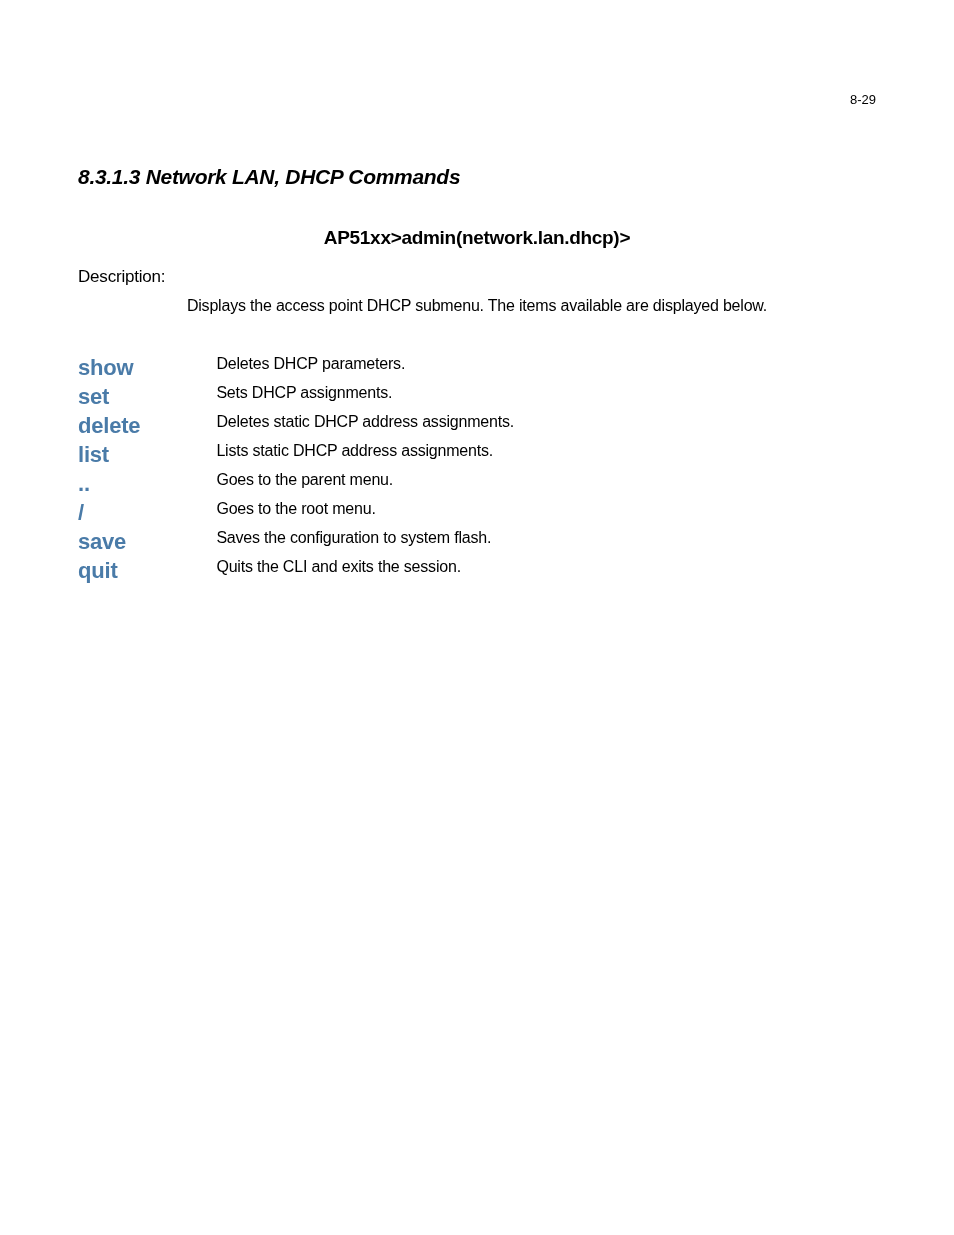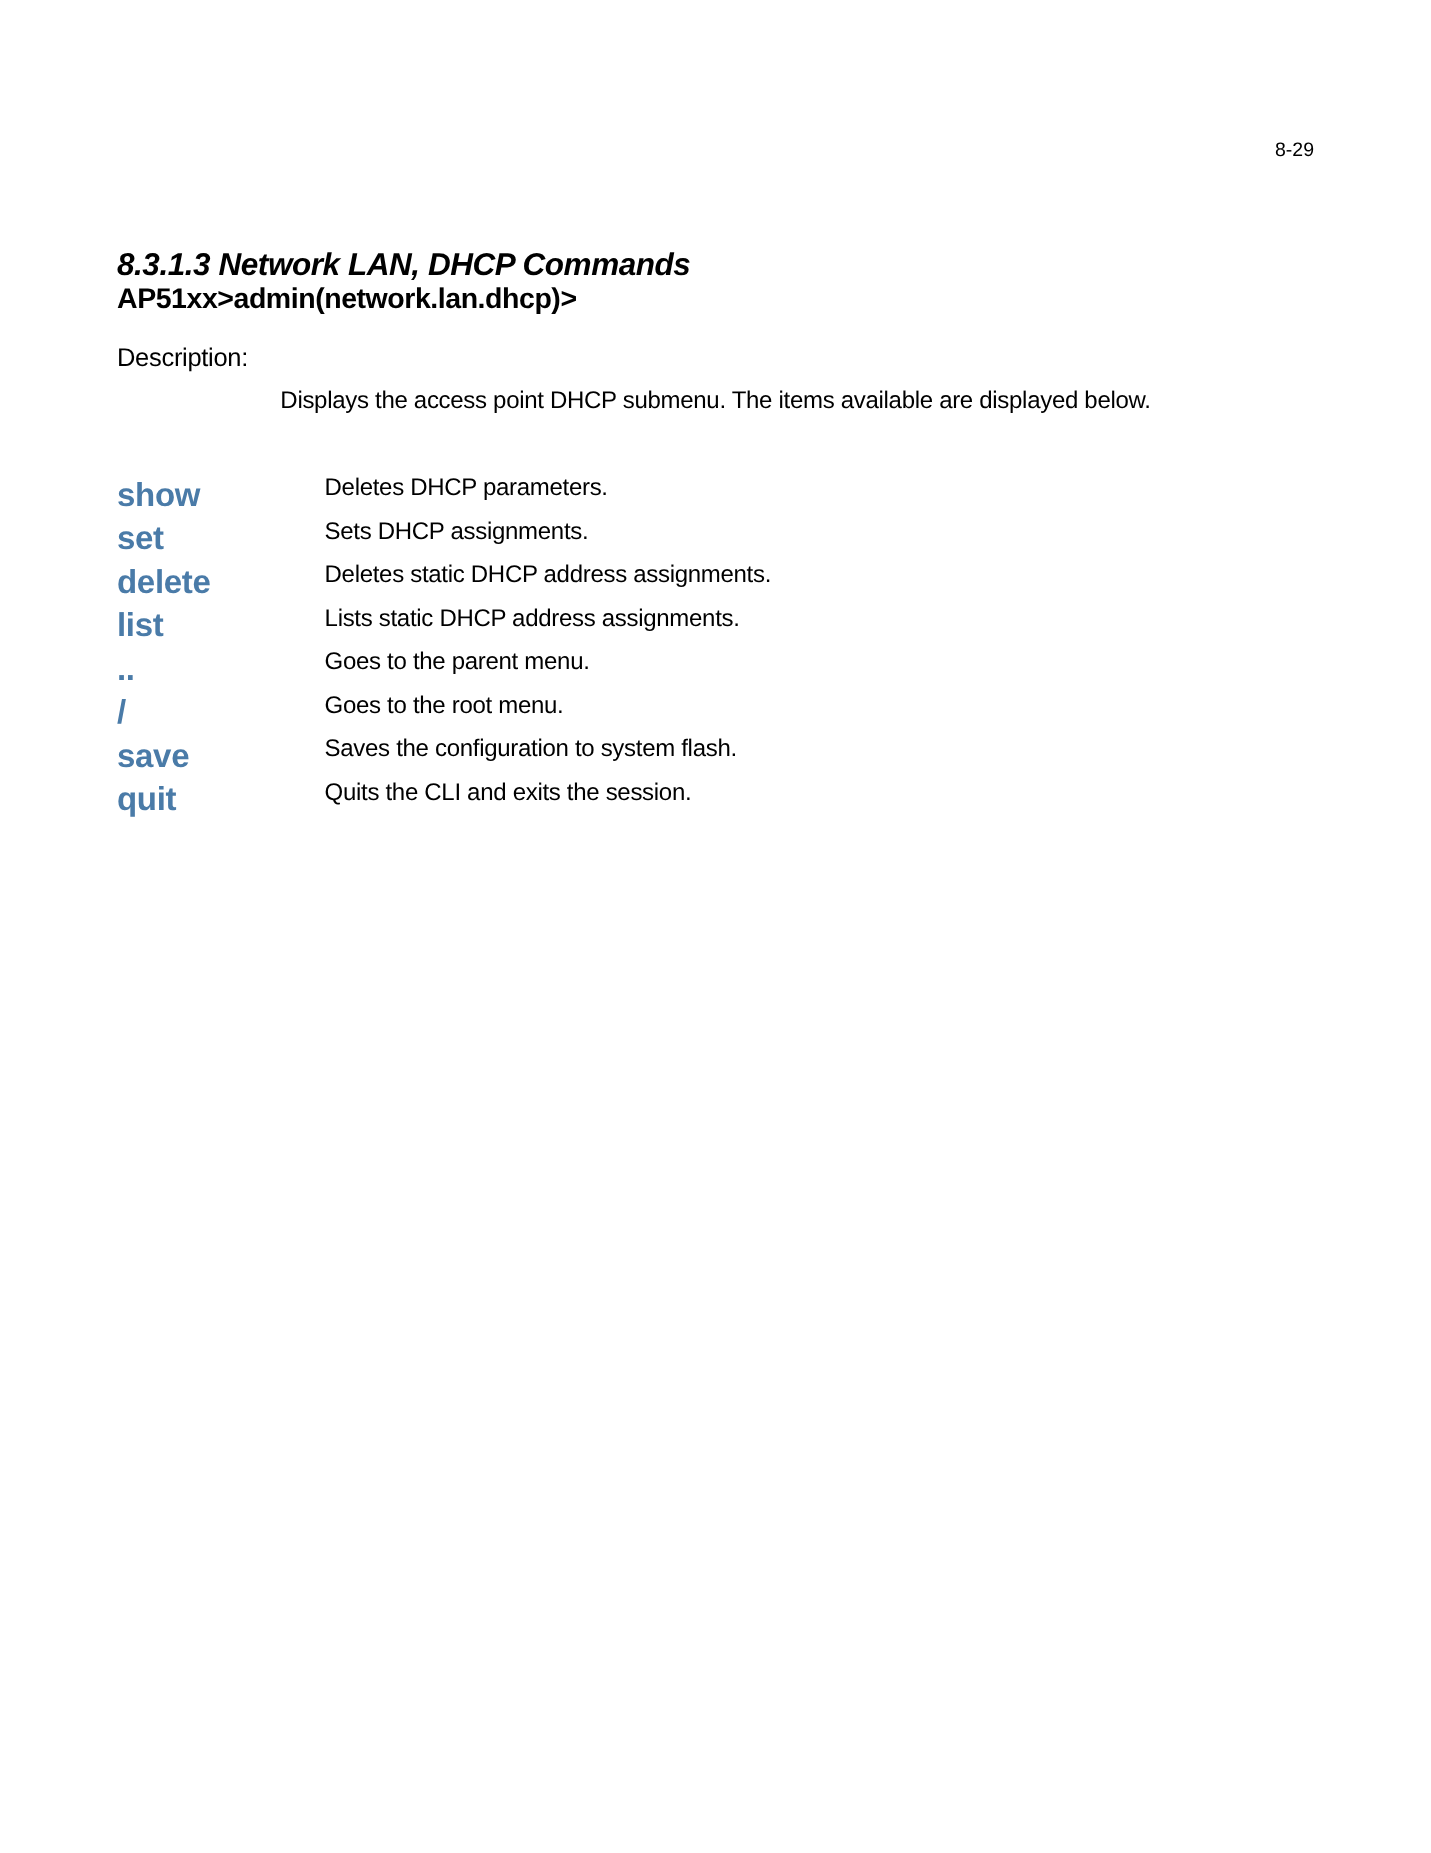--- a/index.html
+++ b/index.html
@@ -27,29 +27,31 @@
       top: 165px;
       left: 78px;
       right: 78px;
     }
     .section-heading {
       font-family: Arial, Helvetica, sans-serif;
       font-size: 21px;
       font-weight: bold;
       font-style: italic;
       color: #000000;
+      margin-bottom: 38px;
       letter-spacing: -0.3px;
     }
     .prompt-heading {
       font-family: Arial, Helvetica, sans-serif;
       font-size: 19px;
       font-weight: bold;
       color: #000000;
       margin-bottom: 18px;
       letter-spacing: -0.3px;
+      text-align: center;
     }
     .description-label {
       font-family: Arial, Helvetica, sans-serif;
       font-size: 17px;
       font-weight: normal;
       color: #000000;
       margin-bottom: 10px;
       letter-spacing: -0.2px;
     }
     .description-text {

